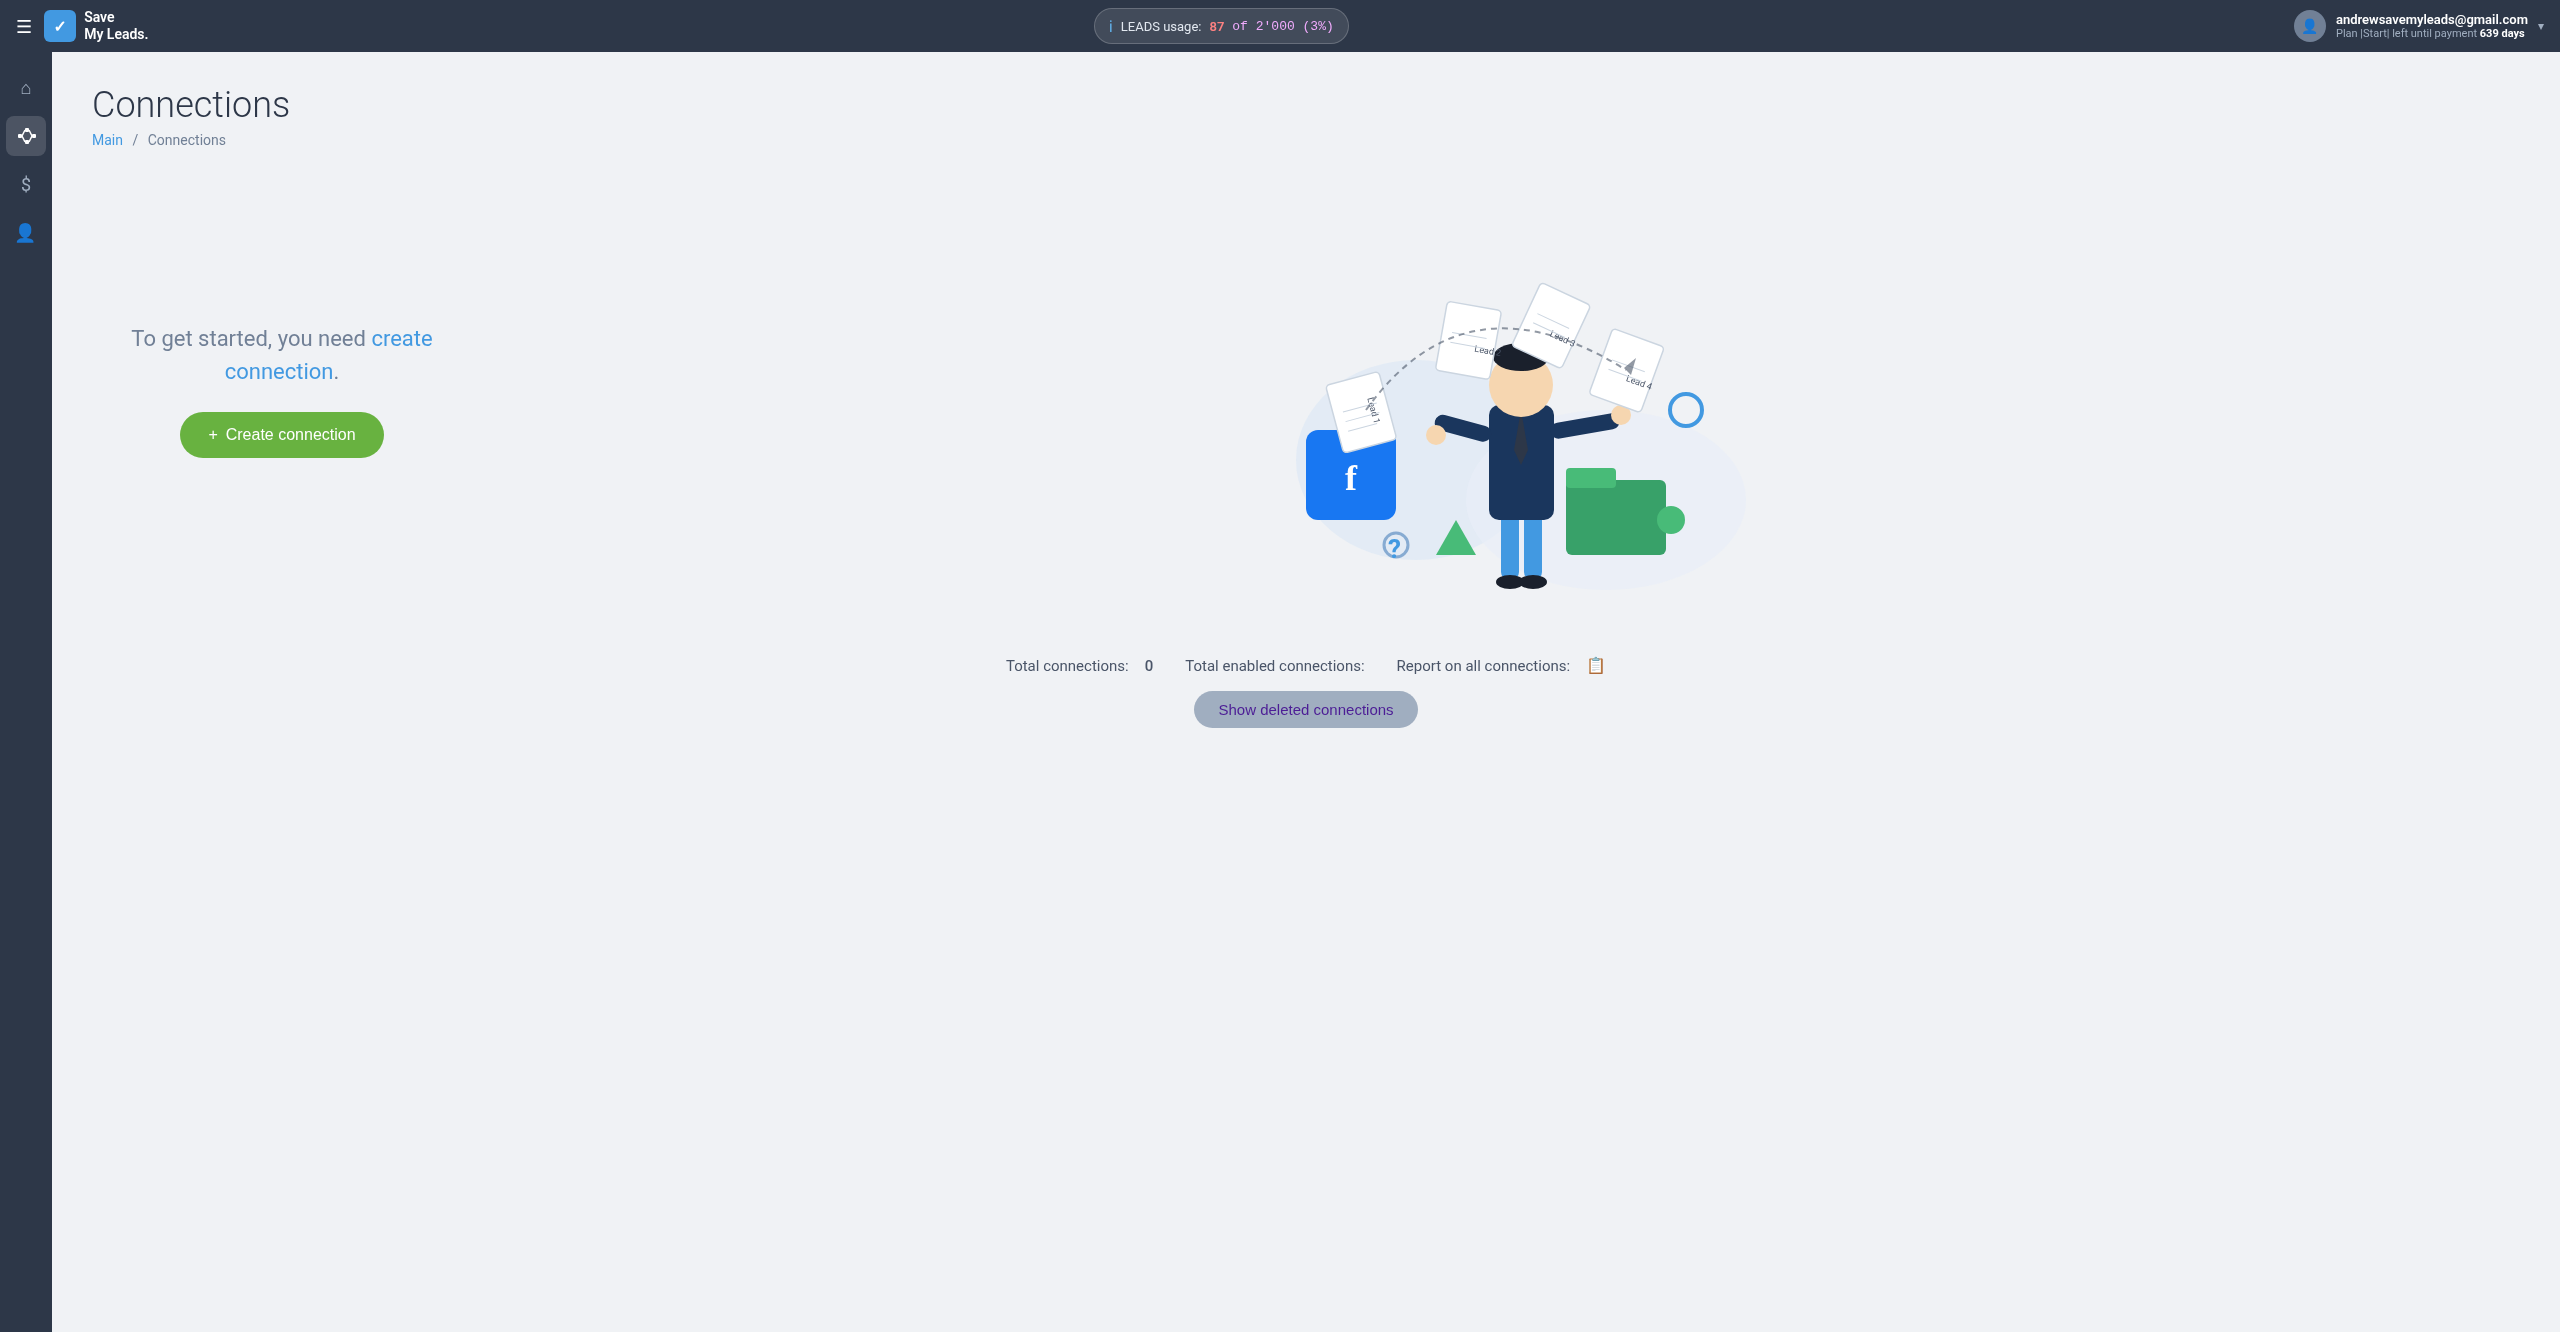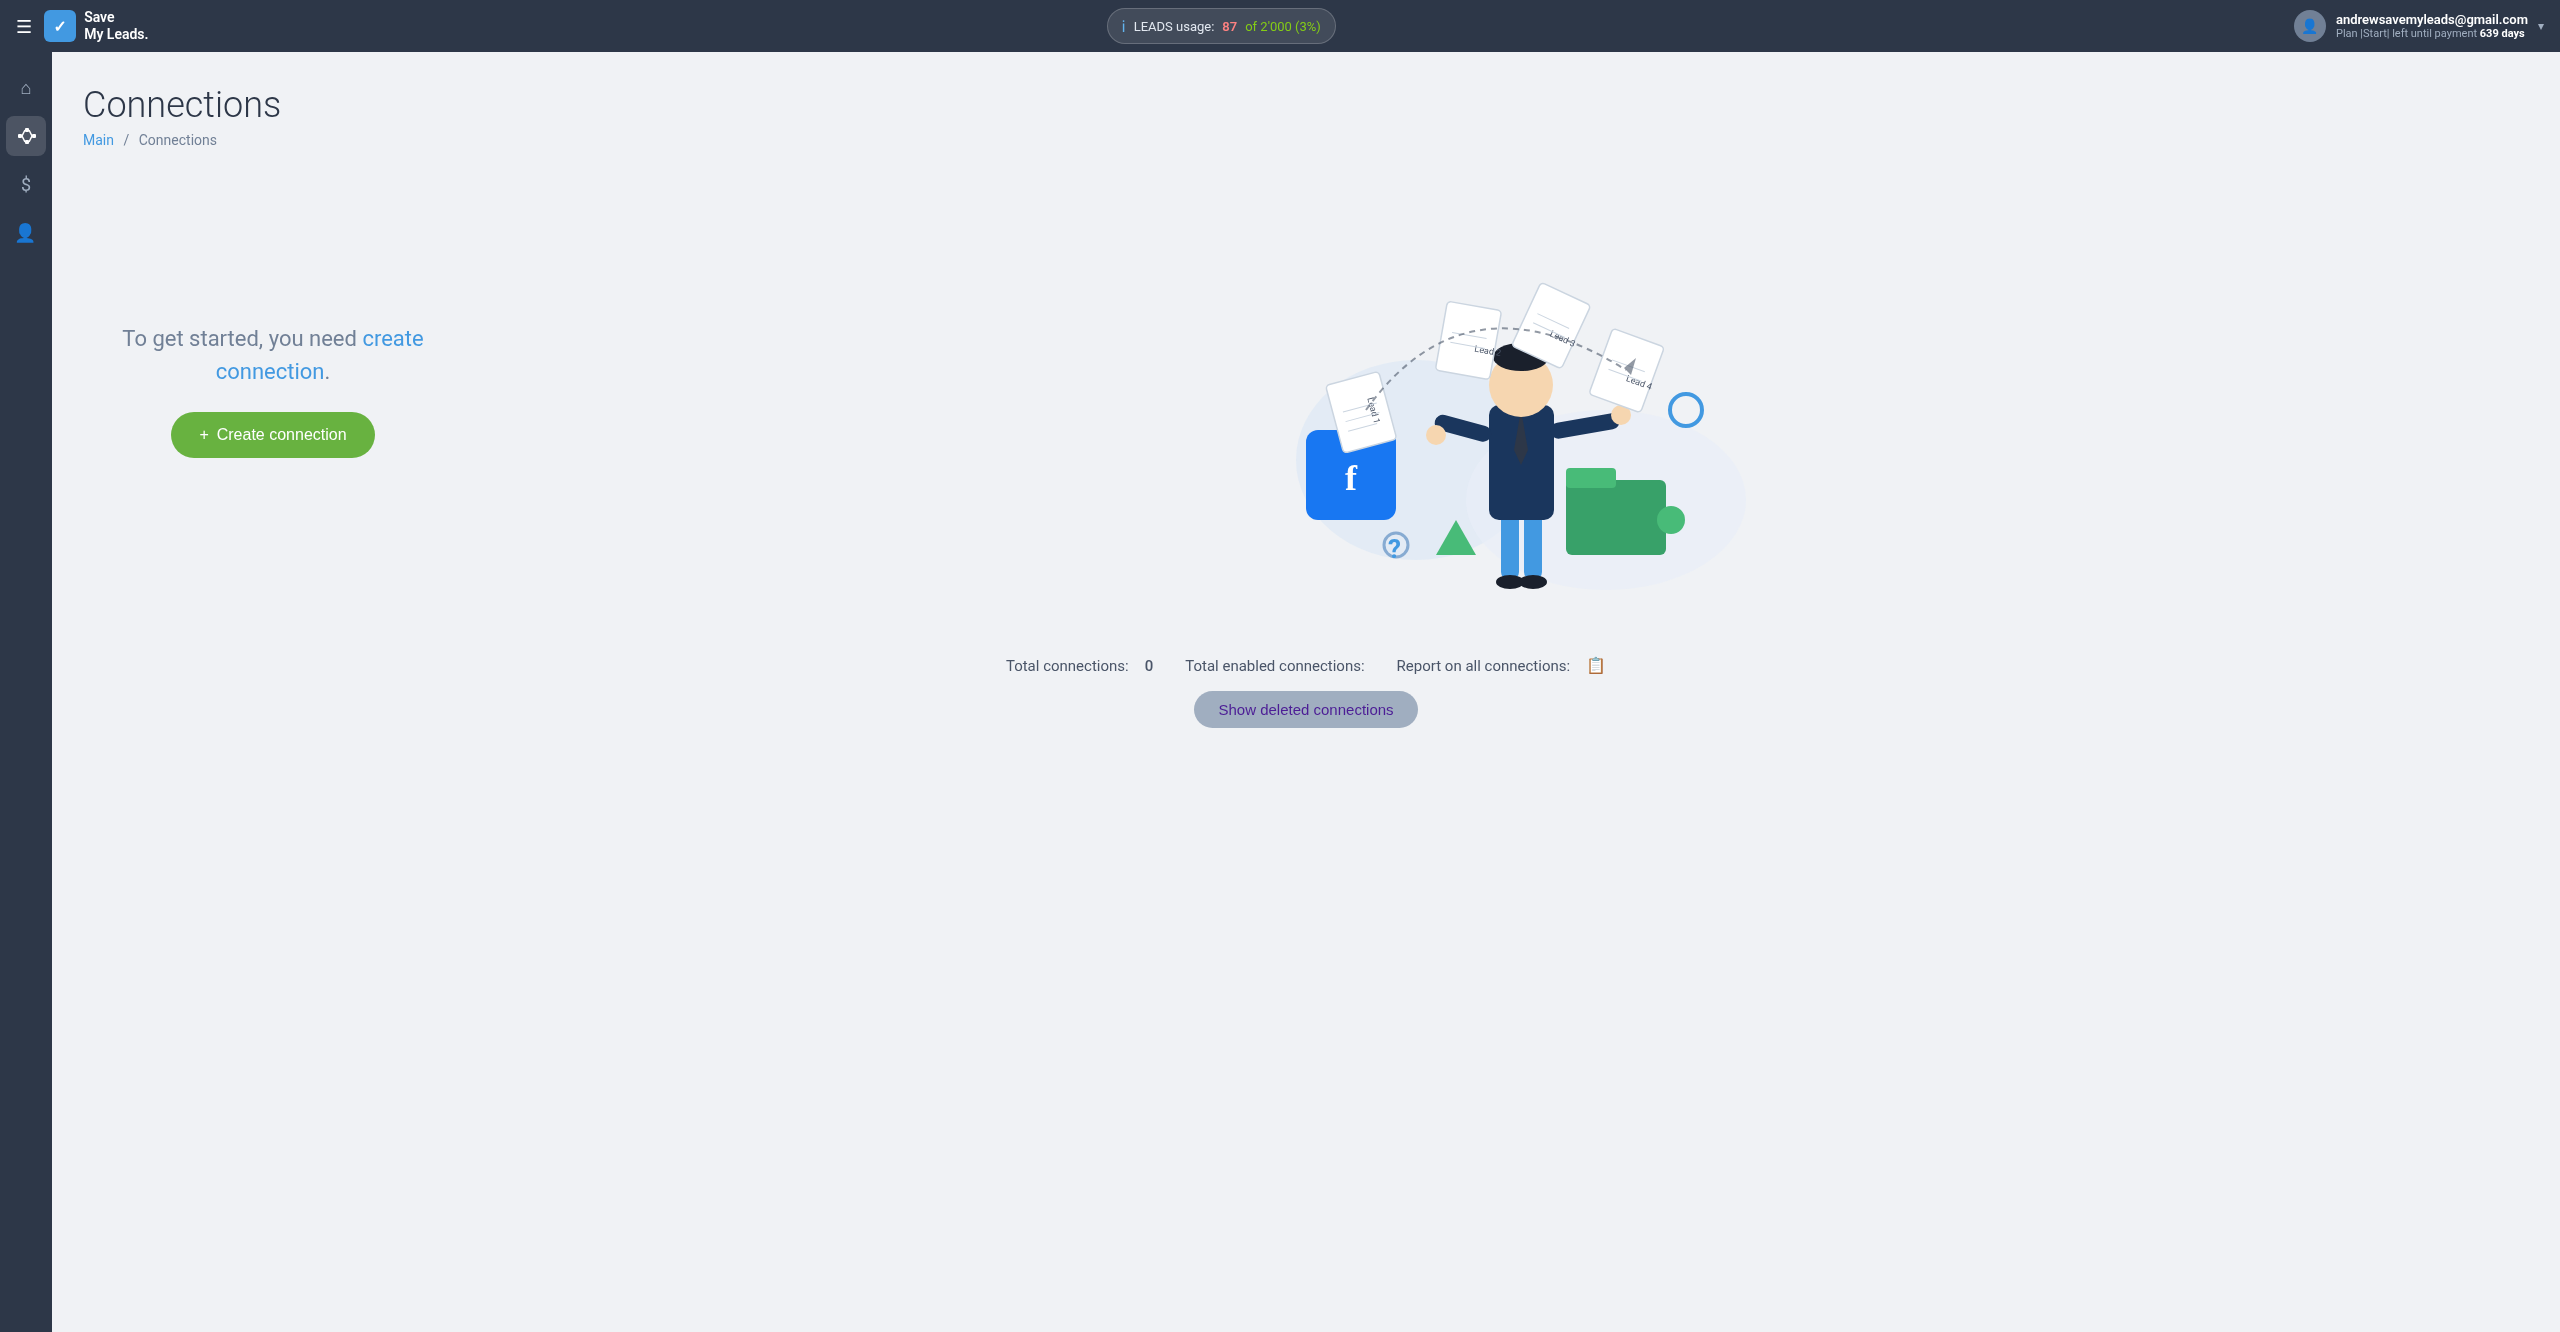--- a/index.html
+++ b/index.html
@@ -31,21 +31,21 @@
       background: rgba(255,255,255,0.1);
       border: 1px solid rgba(255,255,255,0.2);
       border-radius: 20px;
       padding: 6px 14px;
       display: flex; align-items: center; gap: 8px;
       color: #fff; font-size: 13px;
     }
     .info-icon { color: #63b3ed; font-size: 16px; }
     .usage-label { color: #e2e8f0; }
     .usage-count { color: #fc8181; font-weight: 600; }
-    .usage-total { color: #84cc16; }
+    .usage-total { color: #f0abfc; font-family: Liberation Mono, monospace; }
     .topbar-right { display: flex; align-items: center; gap: 10px; }
     .user-avatar {
       width: 32px; height: 32px; border-radius: 50%;
       background: #718096;
       display: flex; align-items: center; justify-content: center;
       color: #fff; font-size: 14px;
     }
     .user-info { color: #fff; }
     .user-email { font-size: 13px; font-weight: 600; }
     .user-plan { font-size: 11px; color: #a0aec0; }
@@ -74,21 +74,21 @@
       color: #a0aec0;
       font-size: 18px;
       transition: background 0.2s;
     }
     .sidebar-item.active { color: #fff; background: rgba(255,255,255,0.15); }
 
     
     .content {
       flex: 1;
       background: #f0f2f5;
-      padding: 32px 31px;
+      padding: 32px 40px;
       overflow-y: auto;
     }
 
     .page-title {
       font-size: 36px;
       font-weight: 300;
       color: #2d3748;
       margin-bottom: 6px;
     }
     .breadcrumb {

